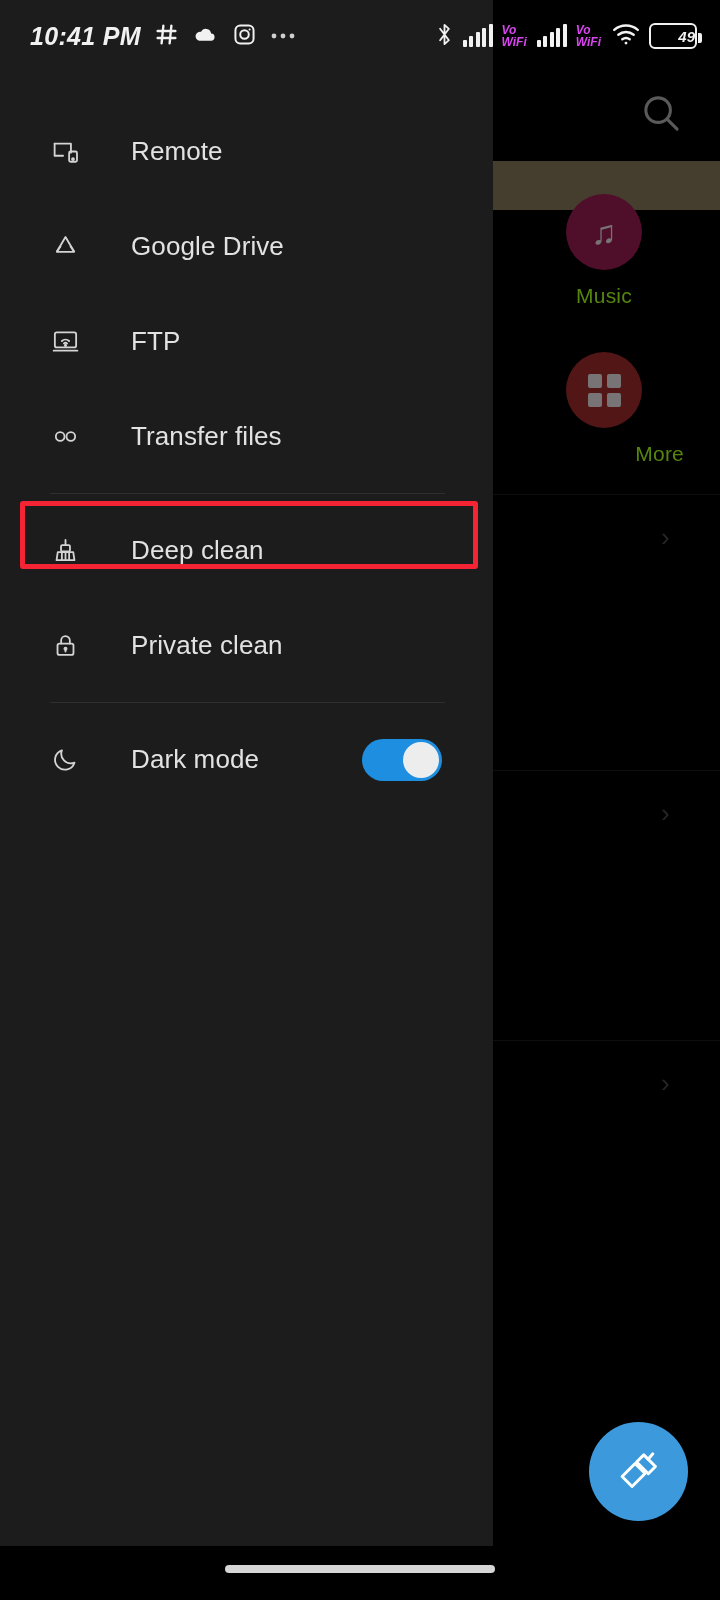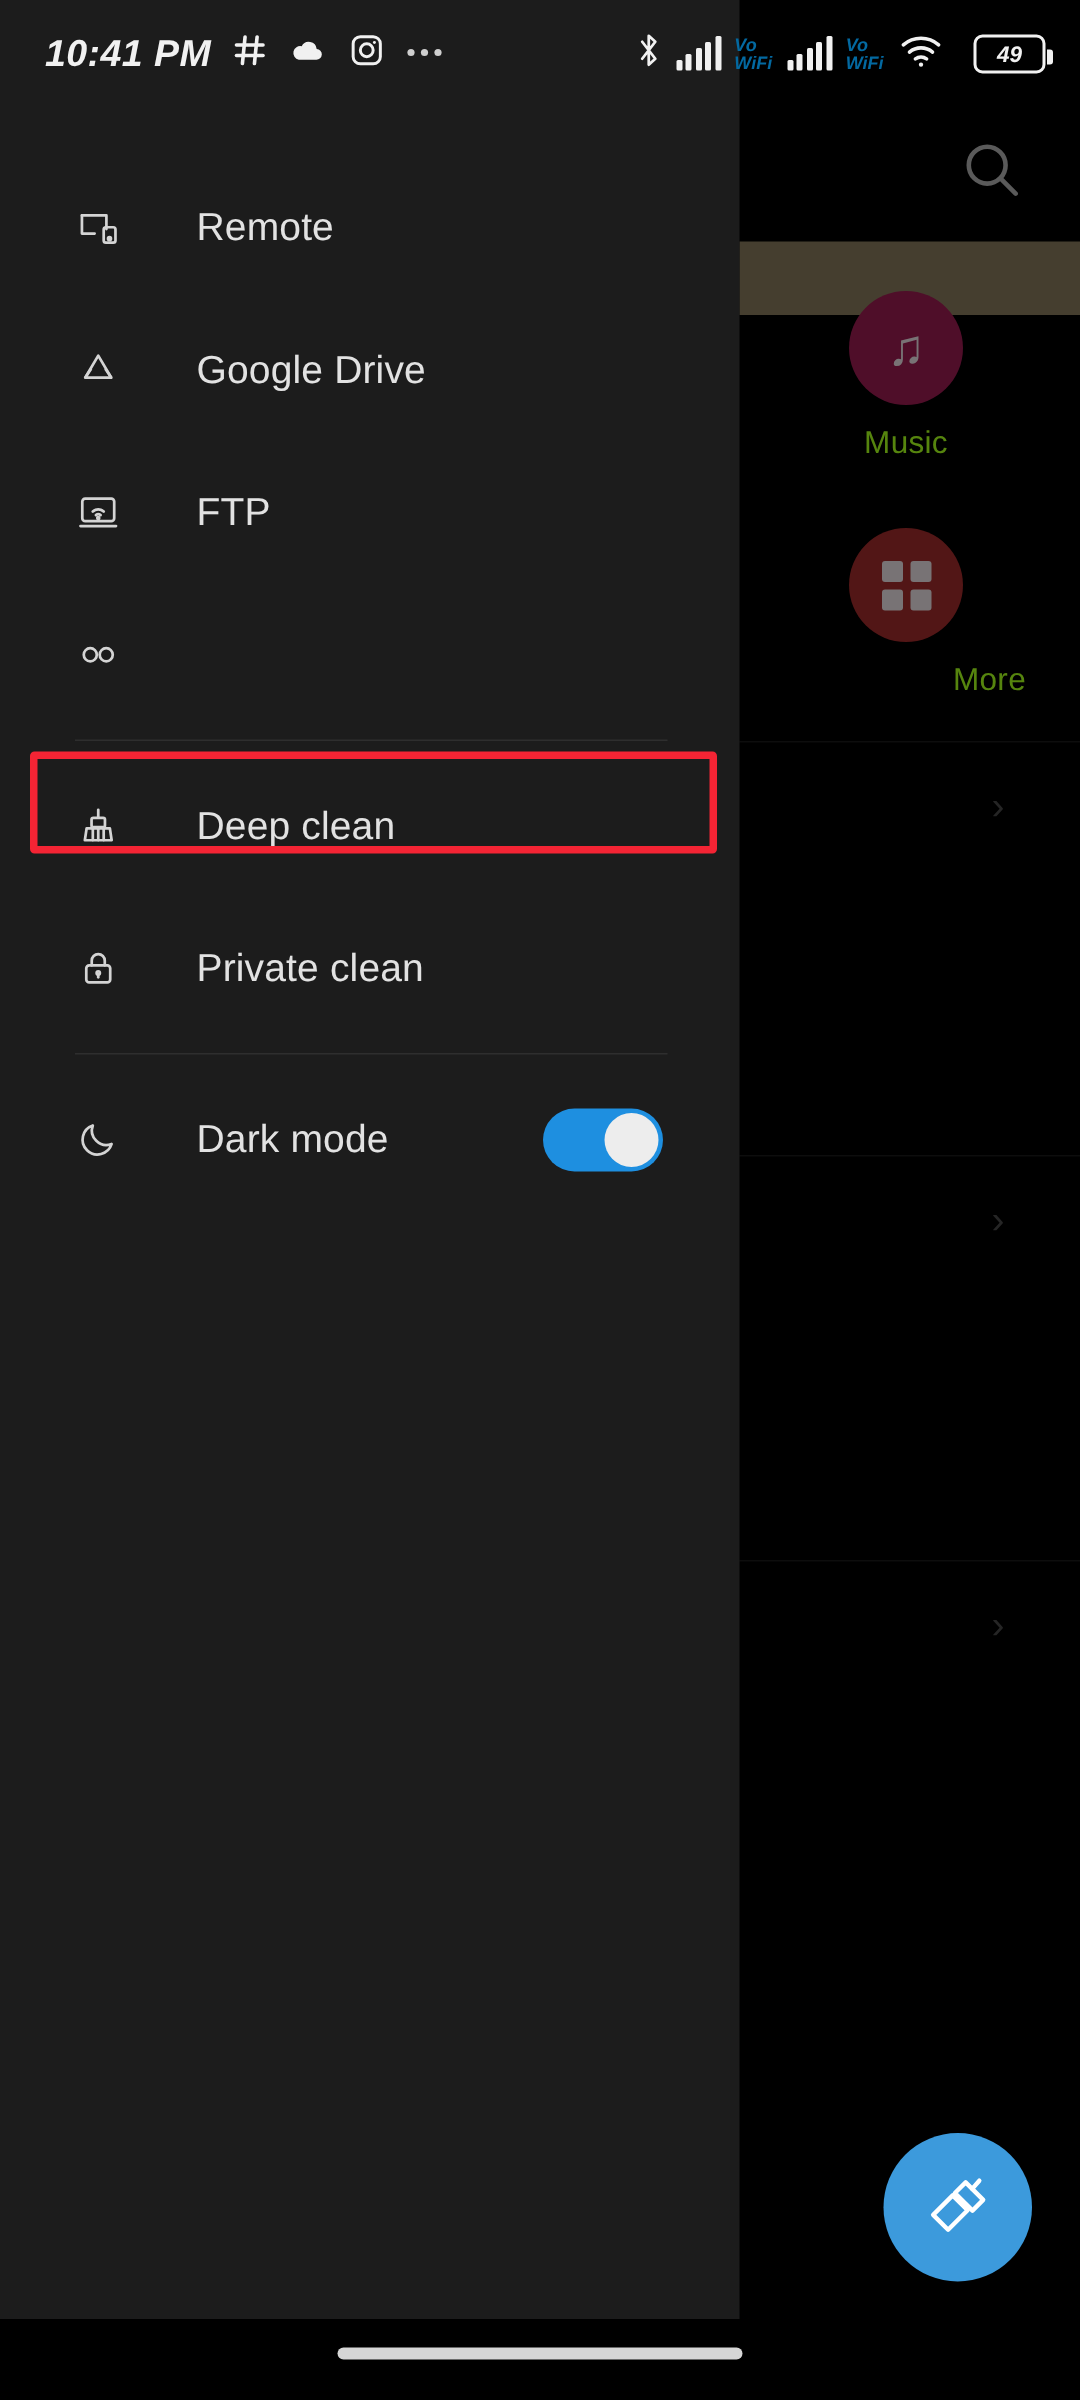--- a/index.html
+++ b/index.html
@@ -149,27 +149,27 @@
   .sig{
     display:flex; align-items:flex-end; gap:2.5px; height:22px;
   }
   .sig i{ display:block; width:4px; background:#f1f1f1; border-radius:1px; }
   .sig i:nth-child(1){height:7px;}
   .sig i:nth-child(2){height:11px;}
   .sig i:nth-child(3){height:15px;}
   .sig i:nth-child(4){height:19px;}
   .sig i:nth-child(5){height:23px;}
   .vowifi{
-    font-size:12px; line-height:12px; color:#0369a1; font-weight:bold;
+    font-size:12px; line-height:12px; color:#d946ef; font-weight:bold;
     text-align:left; margin-left:1px; margin-right:2px;
   }
   .battery{
     position:relative;
     width:48px;height:26px;border:2.5px solid #f1f1f1;border-radius:6px;
-    display:flex;align-items:center;justify-content:center;margin-left:12px;
+    display:flex;align-items:center;justify-content:flex-end;
   }
   .battery:after{
     content:""; position:absolute; right:-7px; top:8px;
     width:4px;height:10px;background:#f1f1f1;border-radius:0 2px 2px 0;
   }
   .battery span{ font-size:15px; color:#f1f1f1; font-weight:bold; }
 
   
   #fab{
     position:absolute; left:589px; top:1422px;
@@ -283,20 +283,21 @@
         <span class="txt">FTP</span>
       </div>
 
       <div class="drawer-item">
         <span class="ico">
           <svg width="29" height="29" viewBox="0 0 24 24" fill="none" stroke="currentColor" stroke-width="1.5">
             <circle cx="7.6" cy="12" r="3.6"></circle>
             <circle cx="16.4" cy="12" r="3.6"></circle>
           </svg>
         </span>
+        <span class="txt">Transfer files</span>
       </div>
 
       <div class="spacer-sm"></div>
       <div class="divider"></div>
       <div class="spacer-sm"></div>
 
       <div class="drawer-item">
         <span class="ico">
           <svg width="29" height="29" viewBox="0 0 24 24" fill="none" stroke="currentColor" stroke-width="1.5" stroke-linecap="round" stroke-linejoin="round">
             <path d="M12 3.2v4.2"></path>

